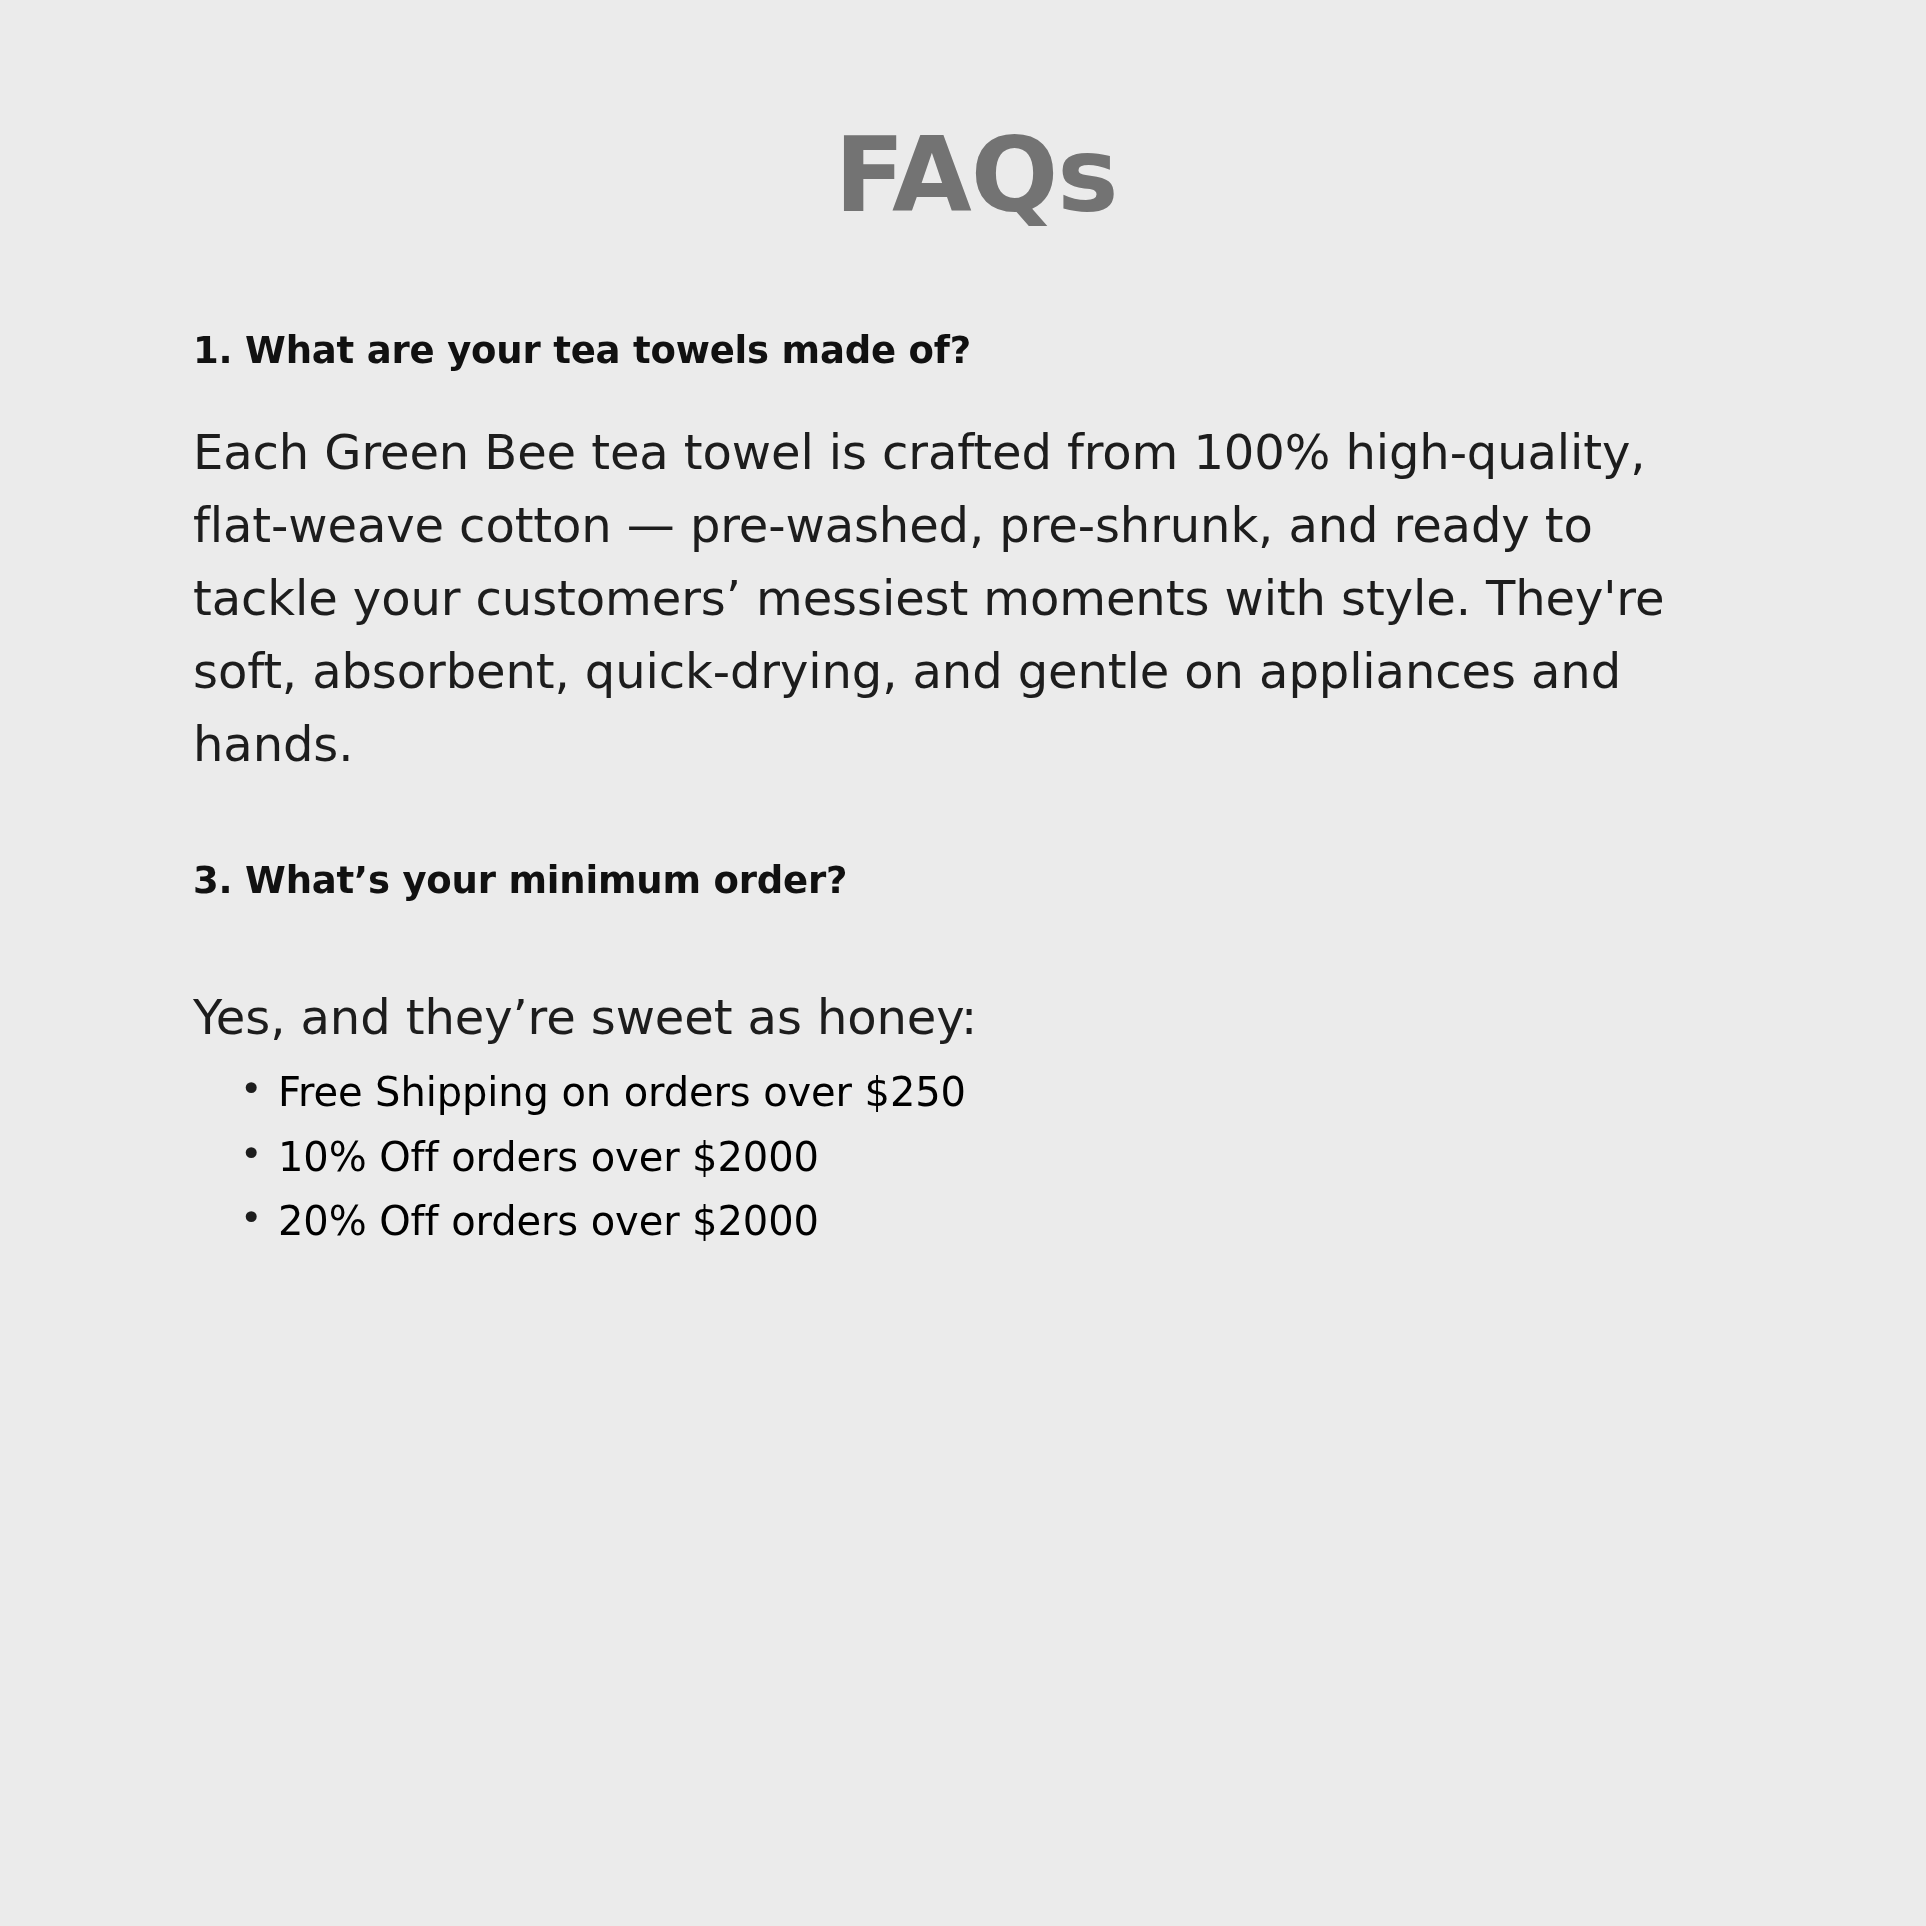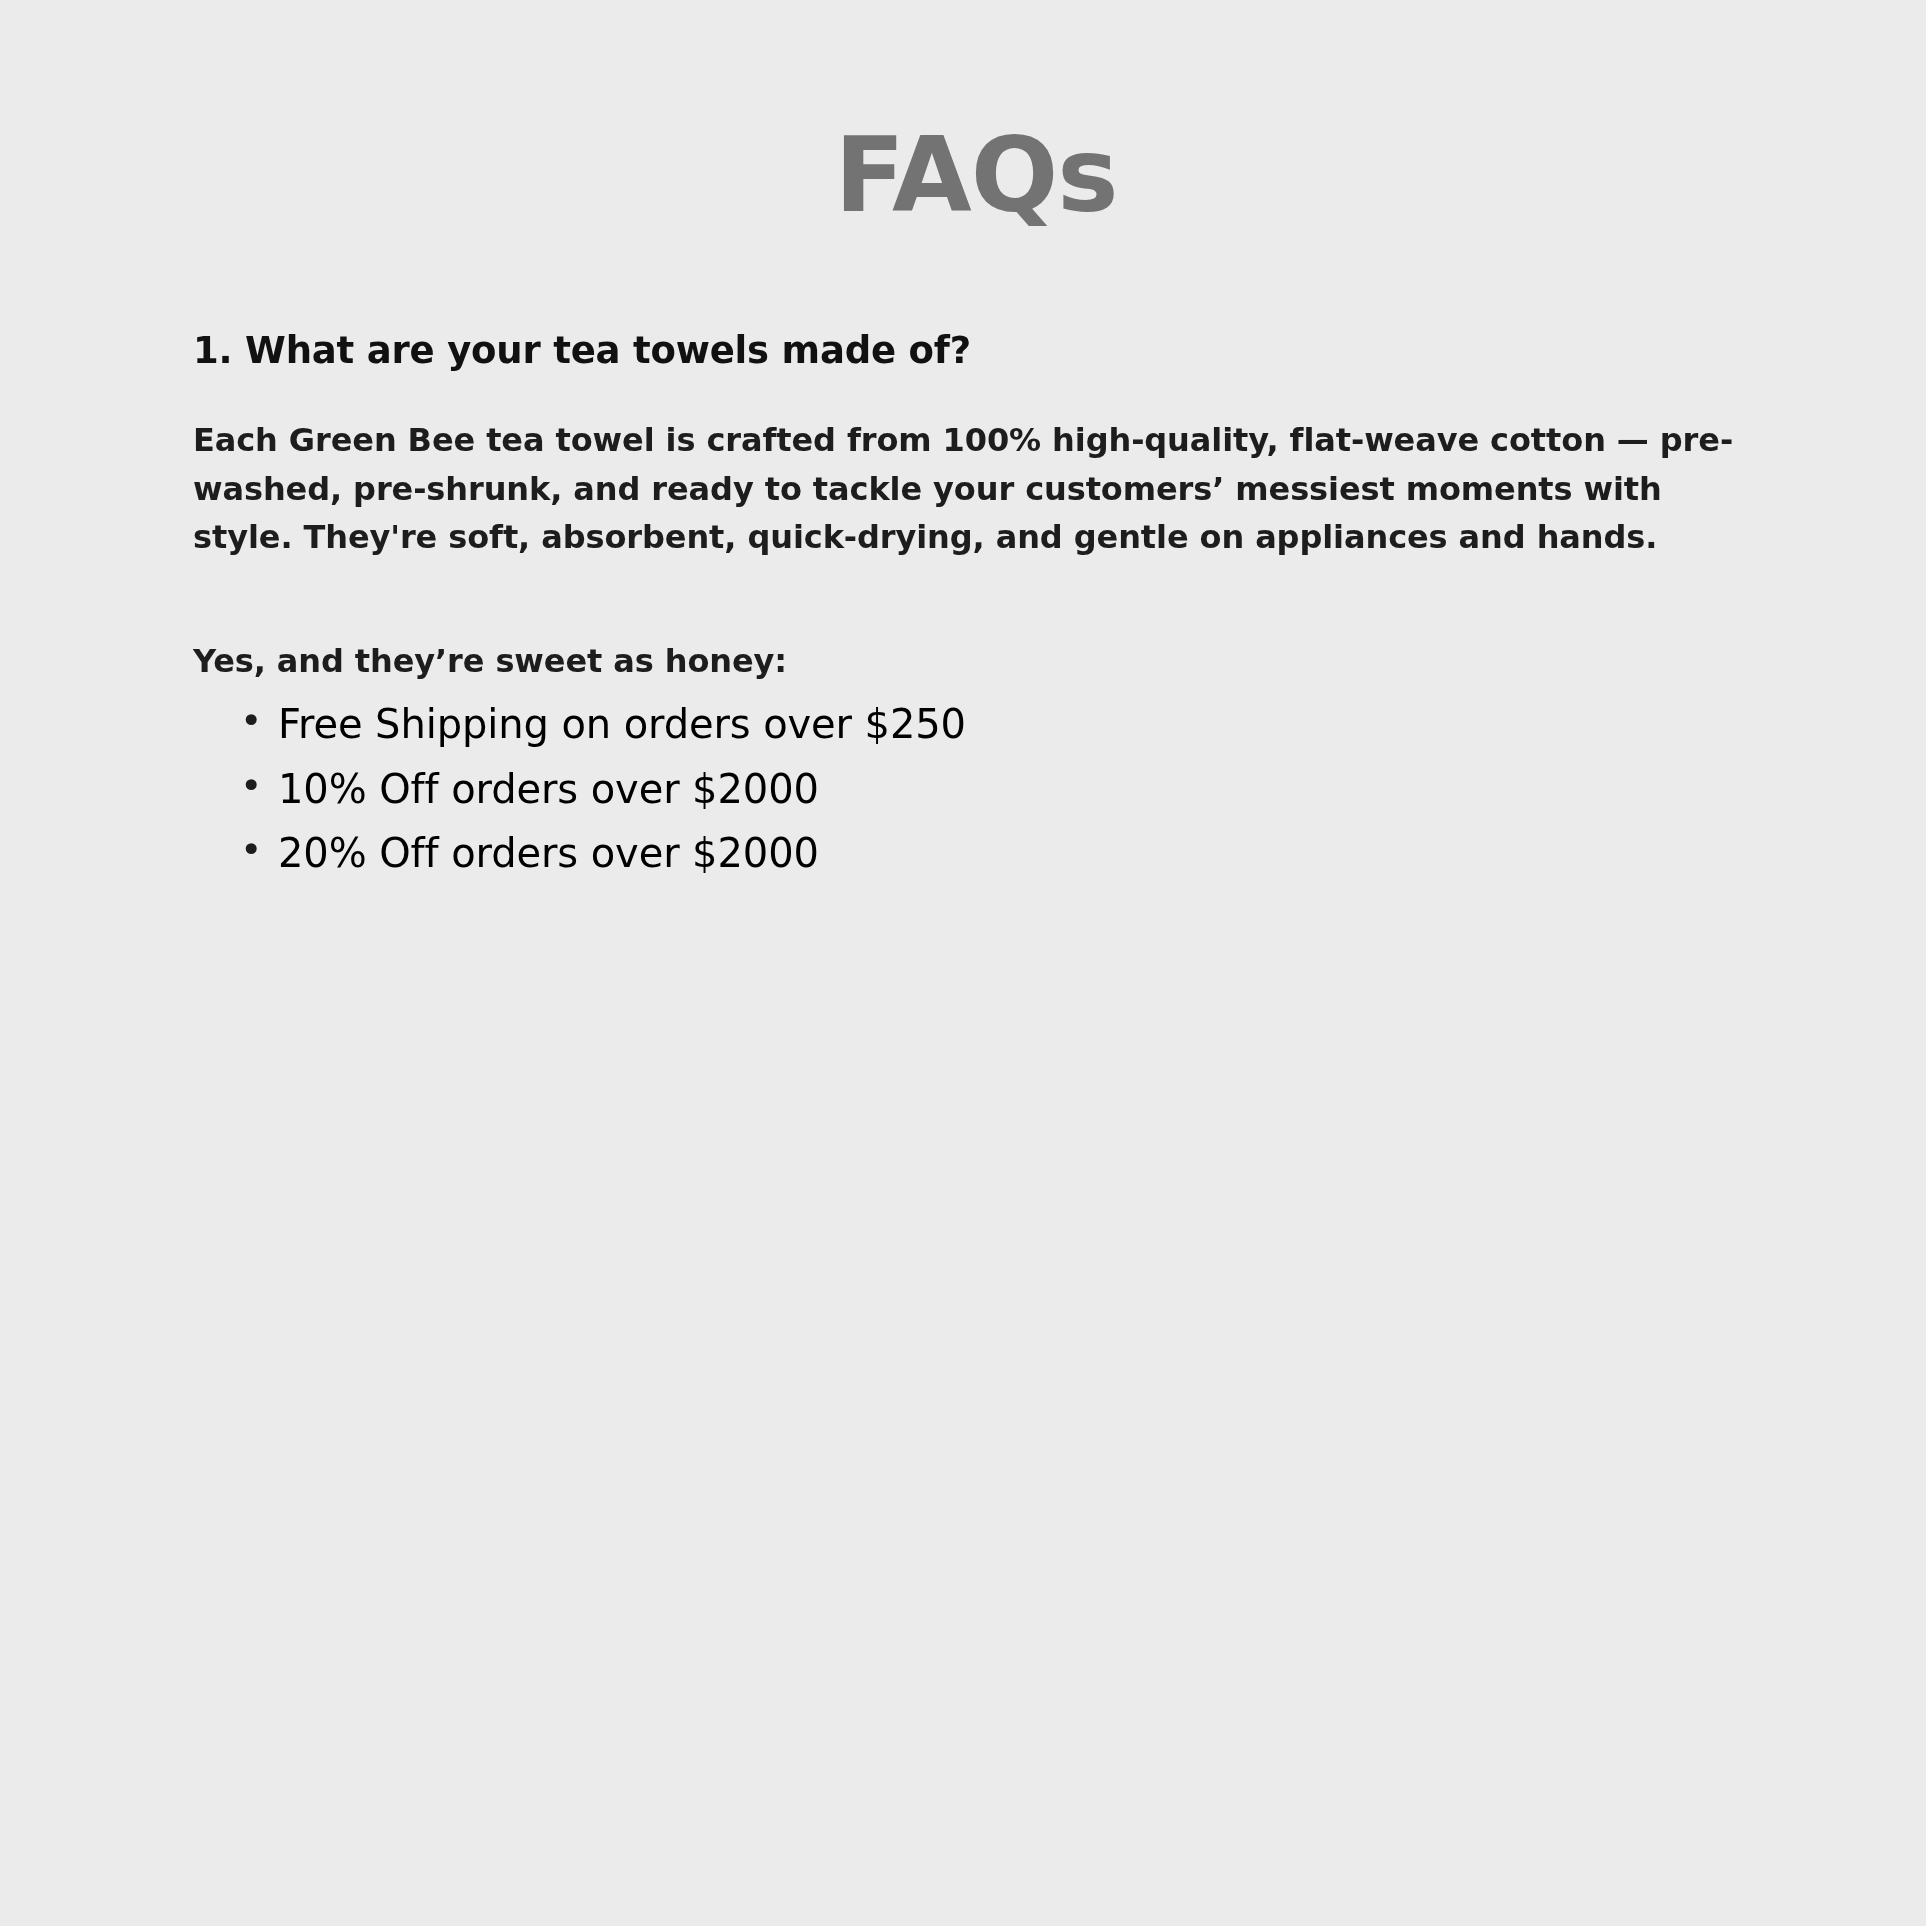--- a/index.html
+++ b/index.html
@@ -41,22 +41,22 @@
   }
   .faq-q {
     font-size: 37px;
     font-weight: 700;
     line-height: 1.35;
     color: #111111;
     margin: 16px 0 40px 0;
     letter-spacing: -0.2px;
   }
   .faq-a {
-    font-size: 32px;
-    font-weight: 700;
+    font-size: 48px;
+    font-weight: 400;
     line-height: 1.52;
     color: #1d1d1d;
     margin: 0;
     max-width: 1554px;
     letter-spacing: -0.1px;
   }
   .faq-a.tight {
     max-width: 1544px;
   }
   .perks-list {
@@ -90,20 +90,21 @@
 
   <div class="faq-list">
 
     <section class="faq-item">
       <h2 class="faq-q">1. What are your tea towels made of?</h2>
       <p class="faq-a">Each Green Bee tea towel is crafted from 100% high-quality, flat-weave cotton — pre-washed, pre-shrunk, and ready to tackle your customers’ messiest moments with style. They're soft, absorbent, quick-drying, and gentle on appliances and hands.</p>
     </section>
 
 
     <section class="faq-item">
+      <h2 class="faq-q">3. What’s your minimum order?</h2>
     </section>
 
     <section class="faq-item">
       <p class="faq-a">Yes, and they’re sweet as honey:</p>
       <ul class="perks-list">
         <li>Free Shipping on orders over $250</li>
         <li>10% Off orders over $2000</li>
         <li>20% Off orders over $2000</li>
       </ul>
     </section>

